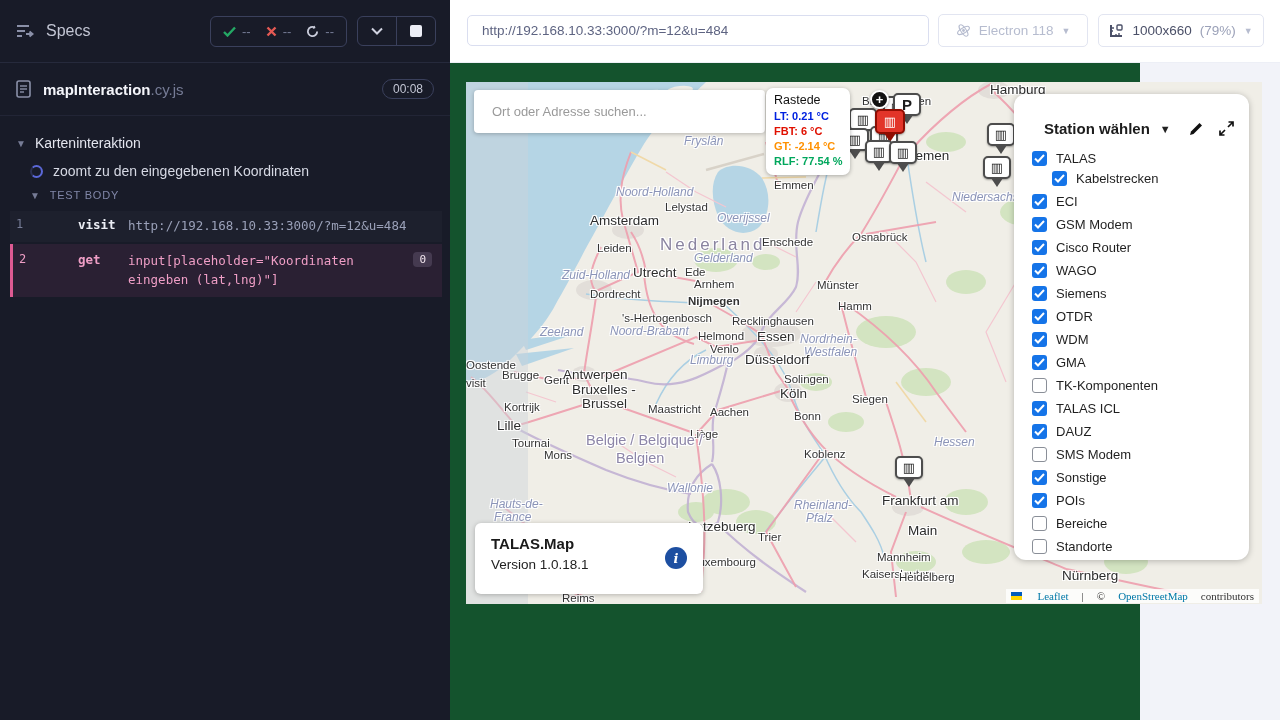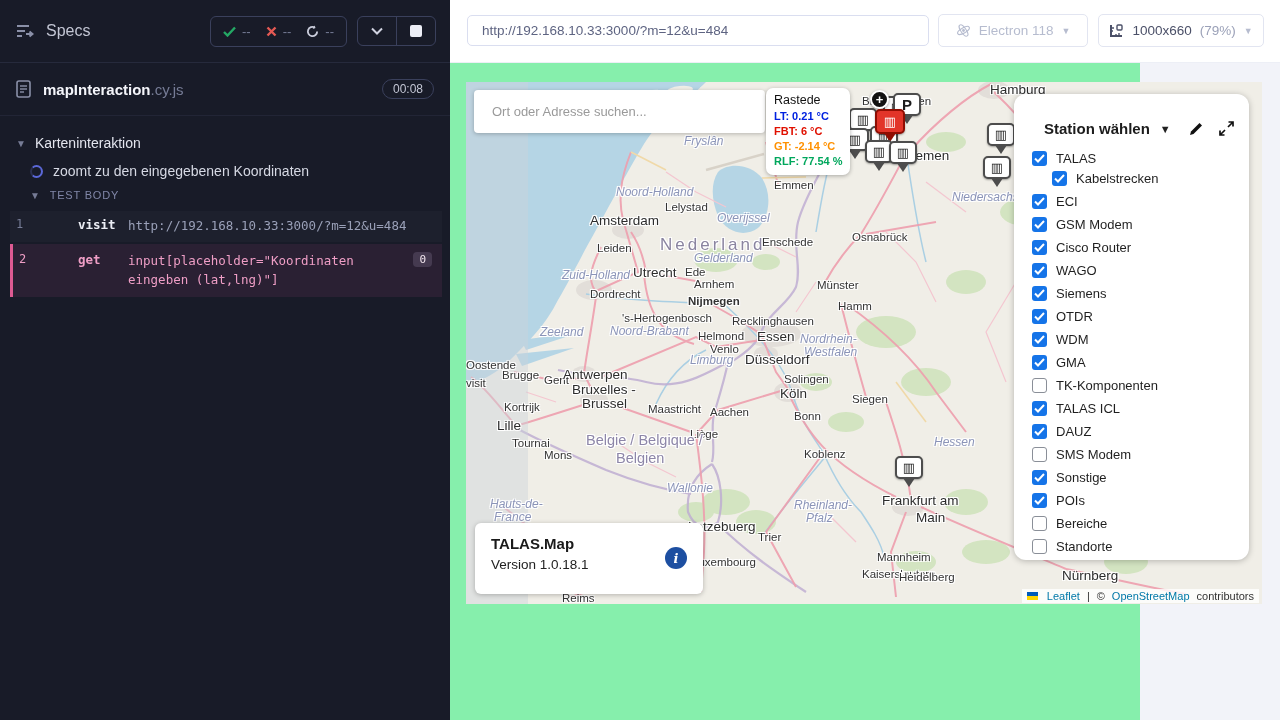--- a/index.html
+++ b/index.html
@@ -37,21 +37,21 @@
 
   
   #browser-bar { position:absolute; left:450px; top:0; width:830px; height:63px; background:#fff; border-bottom:1px solid #edeff6; }
   .url-box { position:absolute; left:17px; top:15px; width:462px; height:31px; border:1px solid #dadef0; border-radius:5px; padding:0 14px; display:flex; align-items:center; font-size:13.5px; color:#5e6482; background:#fff; }
   .chrome-btn { position:absolute; top:14px; height:33px; border:1px solid #e2e5f1; border-radius:5px; display:flex; align-items:center; justify-content:center; gap:8px; background:#fff; cursor:pointer; }
   #browser-select { left:488px; width:150px; color:#b6bccf; font-size:13.5px; }
   #viewport-btn { left:648px; width:166px; font-size:13.5px; color:#4b5068; }
   .vp-dim { color:#9ba1b8; }
   .mini-chev { font-size:9px; color:#b6bccf; }
 
-  #content { position:absolute; left:450px; top:63px; width:690px; height:657px; background:#86efac; }
+  #content { position:absolute; left:450px; top:63px; width:690px; height:657px; background:#14532d; }
 
   
   #map { position:absolute; left:16px; top:19px; width:796px; height:522px; background:#f0eee7; overflow:hidden; }
   #map svg.base { position:absolute; left:0; top:0; }
   .mlabel { position:absolute; white-space:nowrap; text-shadow:0 0 2px #fff,0 0 2px #fff,1px 1px 0 #fff,-1px -1px 0 #fff,1px -1px 0 #fff,-1px 1px 0 #fff; }
   .mlabel.city { font-size:11.5px; color:#333; }
   .mlabel.city-lg { font-size:13.5px; color:#2c2c2c; }
   .mlabel.region { font-size:12px; font-style:italic; color:#8b94b8; }
   .mlabel.country { font-size:17px; letter-spacing:3px; color:#8a84a0; }
   .mlabel.country-sm { font-size:14.5px; color:#8d86a8; }
@@ -83,21 +83,21 @@
   .chk-row { display:flex; align-items:center; margin-bottom:8px; cursor:pointer; }
   .chk-row.sub { margin-left:20px; margin-top:-3px; }
   .chk-box { width:15px; height:15px; border-radius:3px; margin-right:9px; flex:0 0 auto; display:flex; align-items:center; justify-content:center; }
   .chk-box.on { background:#1574e8; }
   .chk-box.off { background:#fff; border:1.5px solid #8a8f98; }
   .chk-label { font-size:13px; color:#1f1f1f; }
   .about-card { position:absolute; left:9px; top:441px; width:228px; height:71px; background:#fff; border-radius:6px; box-shadow:0 1px 5px rgba(0,0,0,.25); padding:12px 16px; }
   .about-title { font-size:15px; font-weight:bold; color:#1a1a1a; }
   .about-version { font-size:13.5px; color:#222; margin-top:5px; }
   .info-btn { position:absolute; right:16px; top:24px; width:22px; height:22px; border-radius:50%; background:#1d4fa1; color:#fff; display:flex; align-items:center; justify-content:center; font-family:"DejaVu Serif", serif; font-style:italic; font-weight:bold; font-size:13px; cursor:pointer; }
-  .attribution { position:absolute; right:3px; bottom:1px; background:rgba(255,255,255,.8); font-size:11px; color:#333; padding:1px 5px; display:flex; align-items:center; gap:7px; }
+  .attribution { position:absolute; right:3px; bottom:1px; background:rgba(255,255,255,.8); font-size:11px; color:#333; padding:1px 5px; display:flex; align-items:center; gap:13px;font-family:Liberation Serif, serif; }
   .attribution a { color:#0078a8; text-decoration:none; }
   .ua-flag { display:inline-block; width:11px; height:8px; background:linear-gradient(#005bbb 50%, #ffd500 50%); margin-right:2px; }
 </style>
 </head>
 <body>
 
 <div id="reporter">
   <div class="rep-header">
     <svg width="18" height="16" viewBox="0 0 18 16">
       <g stroke="#8a90a8" stroke-width="2" fill="none">
@@ -389,21 +389,21 @@
         <span class="mlabel city" style="left: 46px; top: 355px;">Tournai</span>
         <span class="mlabel city" style="left: 224px; top: 346px;">Liège</span>
         <span class="mlabel country-sm" style="left: 120px; top: 350px;">Belgie / Belgique /</span>
         <span class="mlabel country-sm" style="left: 150px; top: 368px;">Belgien</span>
         <span class="mlabel city" style="left: 78px; top: 367px;">Mons</span>
         <span class="mlabel city" style="left: 386px; top: 311px;">Siegen</span>
         <span class="mlabel city" style="left: 338px; top: 366px;">Koblenz</span>
         <span class="mlabel region" style="left: 468px; top: 353px;">Hessen</span>
         <span class="mlabel region" style="left: 201px; top: 399px;">Wallonie</span>
         <span class="mlabel city-lg" style="left: 416px; top: 411px;">Frankfurt am</span>
-        <span class="mlabel city-lg" style="left: 442px; top: 428px; margin-left: 8px;">Main</span>
+        <span class="mlabel city-lg" style="left: 442px; top: 441px;">Main</span>
         <span class="mlabel region" style="left: 328px; top: 416px;">Rheinland-</span>
         <span class="mlabel region" style="left: 340px; top: 429px;">Pfalz</span>
         <span class="mlabel region" style="left: 24px; top: 415px;">Hauts-de-</span>
         <span class="mlabel region" style="left: 28px; top: 428px;">France</span>
         <span class="mlabel city-lg" style="left: 222px; top: 437px;">Letzebuerg</span>
         <span class="mlabel city" style="left: 292px; top: 449px;">Trier</span>
         <span class="mlabel city" style="left: 226px; top: 474px;">Luxembourg</span>
         <span class="mlabel city" style="left: 411px; top: 469px;">Mannheim</span>
         <span class="mlabel city" style="left: 396px; top: 486px;">Kaiserslautern</span>
         <span class="mlabel city" style="left: 433px; top: 489px;">Heidelberg</span>

